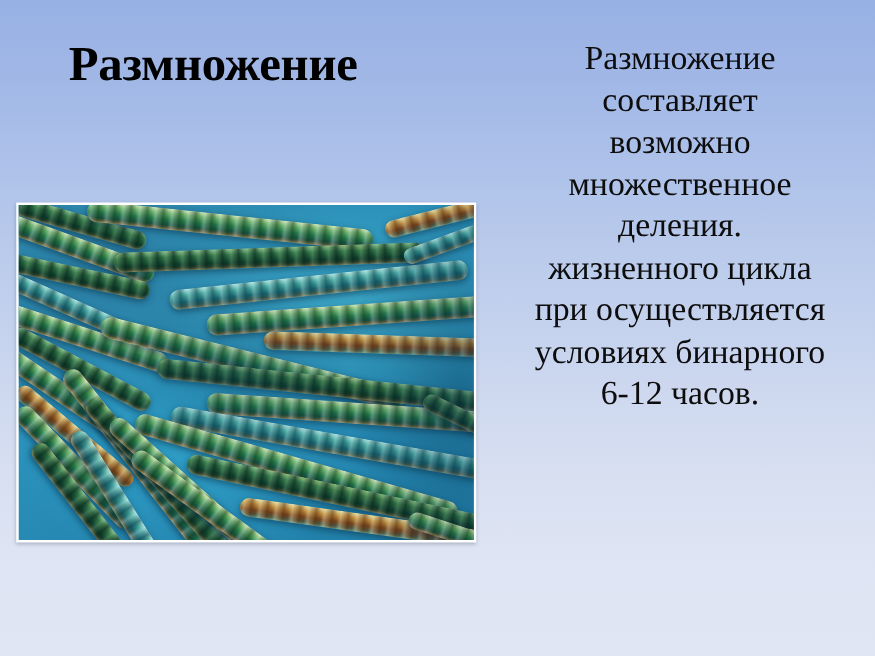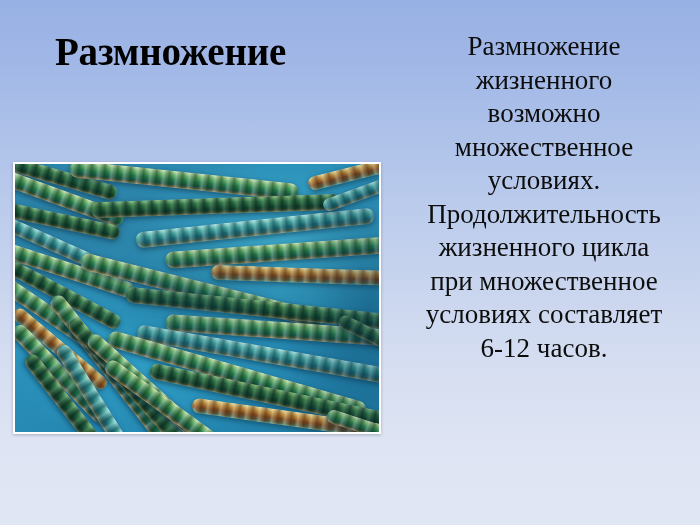--- a/index.html
+++ b/index.html
@@ -194,24 +194,23 @@
       <div class="filament teal" style="left:306px; top:22px;  width:84px;  height:13px; transform:rotate(-20deg);"></div>
       <div class="filament dark" style="left:320px; top:166px; width:80px;  height:14px; transform:rotate(26deg);"></div>
       <div class="filament" style="left:310px; top:258px; width:92px;  height:14px; transform:rotate(18deg);"></div>
 
       <div class="depth"></div>
     </div>
   </div>
 
   <div id="body-text">
     <span class="line">Размножение</span>
-    <span class="line">жизненного</span>
+    <span class="line">составляет</span>
     <span class="line">возможно</span>
     <span class="line">множественное</span>
-    <span class="line">условиях.</span>
-    <span class="line">Продолжительность</span>
+    <span class="line">деления.</span>
     <span class="line">жизненного цикла</span>
-    <span class="line">при множественное</span>
-    <span class="line">условиях составляет</span>
+    <span class="line">при осуществляется</span>
+    <span class="line">условиях бинарного</span>
     <span class="line">6-12 часов.</span>
   </div>
 
 </div>
 
 </body></html>

